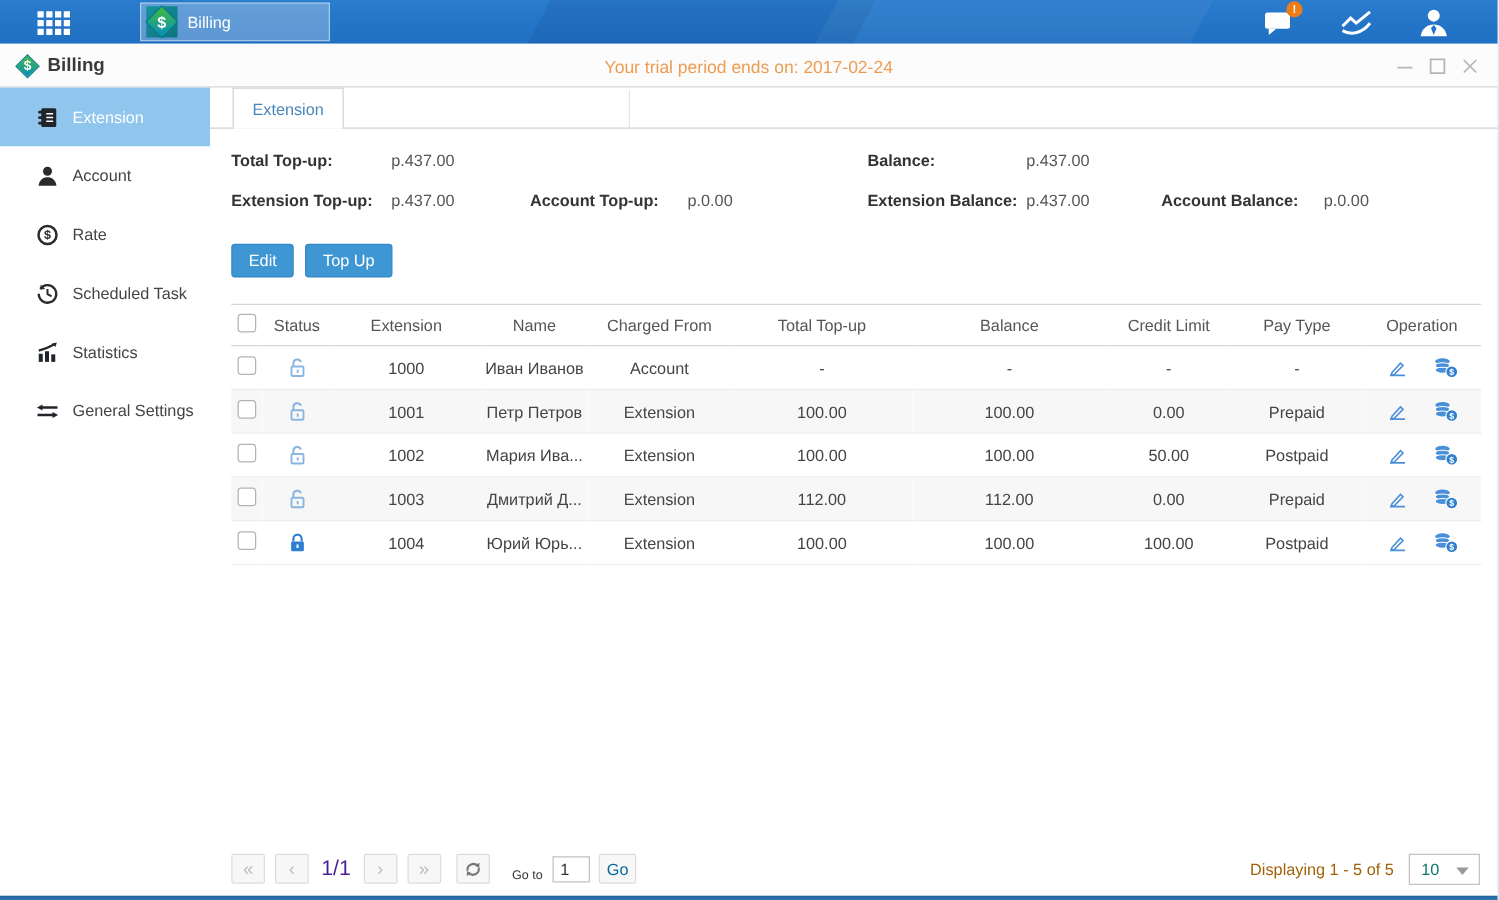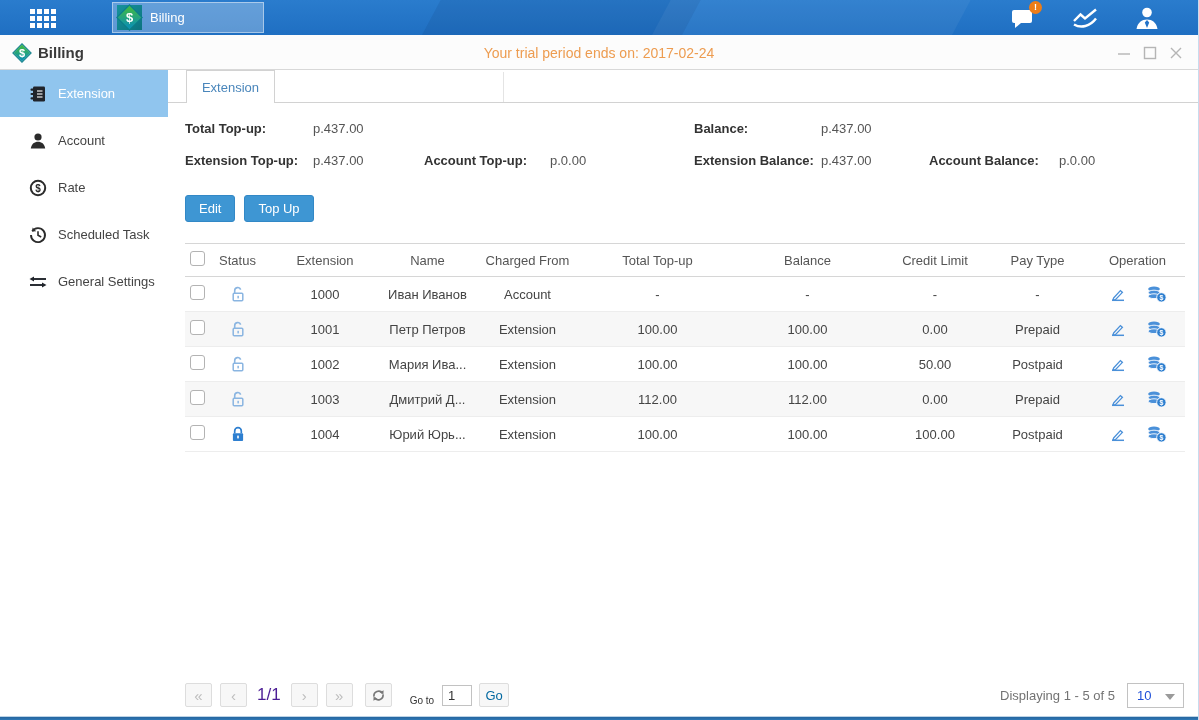--- a/index.html
+++ b/index.html
@@ -87,23 +87,23 @@
   .pg-btn { width:27px; height:24px; background:#f7f7f7; border:1px solid #ddd; border-radius:2px;
     display:flex; align-items:center; justify-content:center; margin-right:8px;
     color:#bdbdbd; font-size:15px; cursor:pointer; }
   .pg-btn.refresh { color:#777; margin-left:4px; }
   .pg-text { font-size:17px; color:#4c1d95; margin:0 10px 0 2px; }
   .goto-label { font-size:10px; color:#333; margin:11px 8px 0 10px; }
   .goto-input { width:30px; height:21px; border:1px solid #c2c2c2; font-size:13px; text-align:left;
     padding-left:5px; color:#333; font-family:"Liberation Sans",sans-serif; }
   .go-btn { margin-left:7px; margin-right:0; width:30px; color:#0369a1; font-size:13px; }
   .pg-right { margin-left:auto; display:flex; align-items:center; gap:12px; }
-  .displaying { font-size:13px; color:#737373; }
+  .displaying { font-size:13px; color:#a16207; }
   .page-size { position:relative; width:57px; height:25px; border:1px solid #c2c2c2; background:#fff;
-    display:flex; align-items:center; padding-left:9px; font-size:13px; color:#1d4ed8; cursor:pointer; }
+    display:flex; align-items:center; padding-left:9px; font-size:13px; color:#0f766e; cursor:pointer; }
   .page-size .caret { position:absolute; right:8px; top:10px; width:0; height:0;
     border-left:5px solid transparent; border-right:5px solid transparent; border-top:6px solid #9a9a9a; }
 
   
   .window-bottom { position:absolute; left:0; right:0; bottom:0; height:4px;
     background:linear-gradient(180deg,#bcd3e6 0%,#bcd3e6 25%,#26659e 25%,#2e78b6 100%); }
 </style>
 </head>
 <body>
 
@@ -220,20 +220,32 @@
       </div>
       <div class="side-item">
         <span class="s-icon">
           <svg width="18" height="18" viewBox="0 0 18 18" fill="none">
             <path d="M3.2 5.2 A7 7 0 1 1 2 9" stroke="#2b2b2b" stroke-width="1.9"></path>
             <path d="M3.6 1.5 L3.2 5.6 L7.2 5.2 Z" fill="#2b2b2b"></path>
             <path d="M9 5.2 L9 9.3 L12.2 11" stroke="#2b2b2b" stroke-width="1.6"></path>
           </svg>
         </span>
         <span>Scheduled Task</span>
+      </div>
+      <div class="side-item">
+        <span class="s-icon">
+          <svg width="18" height="18" viewBox="0 0 18 18">
+            <rect x="2" y="10" width="3.2" height="6.5" fill="#20242b"></rect>
+            <rect x="7" y="8" width="3.2" height="8.5" fill="#20242b"></rect>
+            <rect x="12" y="10.5" width="3.2" height="6" fill="#20242b"></rect>
+            <path d="M2 7.5 C6 6.5 10 5 14.2 2.6" stroke="#20242b" stroke-width="1.7" fill="none"></path>
+            <path d="M16.5 1 L12.6 1.7 L15.3 4.6 Z" fill="#20242b"></path>
+          </svg>
+        </span>
+        <span>Statistics</span>
       </div>
       <div class="side-item">
         <span class="s-icon">
           <svg width="18" height="18" viewBox="0 0 18 18">
             <line x1="4" y1="6" x2="17" y2="6" stroke="#20242b" stroke-width="1.9"></line>
             <path d="M0.5 6 L5 3.6 L5 8.4 Z" fill="#20242b"></path>
             <line x1="1" y1="12" x2="14" y2="12" stroke="#20242b" stroke-width="1.9"></line>
             <path d="M17.5 12 L13 9.6 L13 14.4 Z" fill="#20242b"></path>
           </svg>
         </span>

